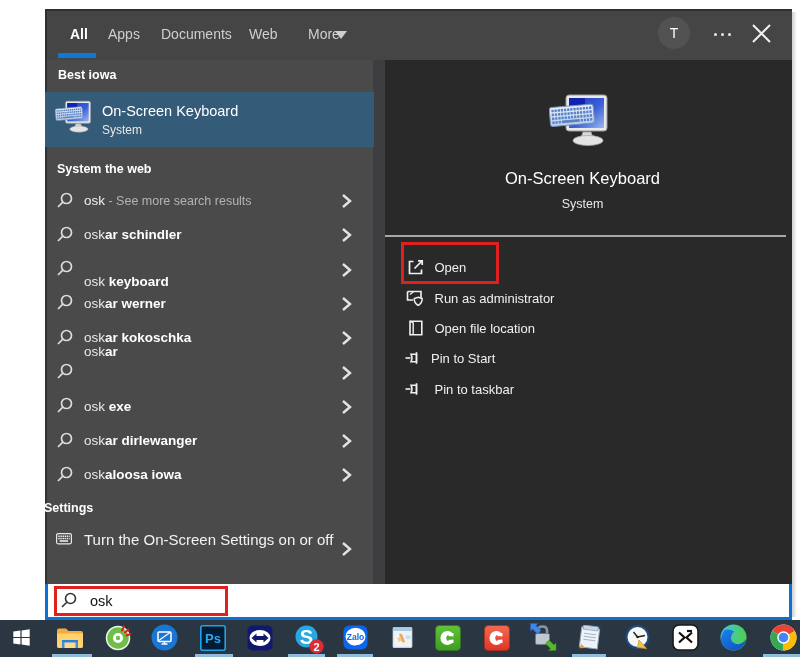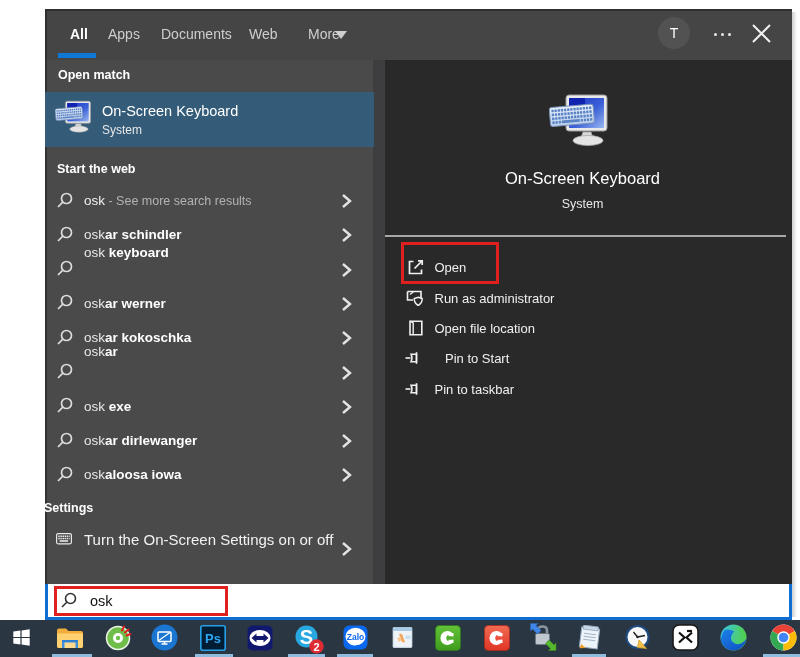--- a/index.html
+++ b/index.html
@@ -43,21 +43,21 @@
   </svg>
 
 <div class="abs" style="left:658px;top:17px;width:32px;height:32px;border-radius:50%;background:#525252;color:#fff;font-size:14px;text-align:center;line-height:32px;">T</div>
 <div class="abs" style="left:713.5px;top:32.5px;width:3px;height:3px;border-radius:50%;background:#e8e8e8;"></div>
 <div class="abs" style="left:720.5px;top:32.5px;width:3px;height:3px;border-radius:50%;background:#e8e8e8;"></div>
 <div class="abs" style="left:727.5px;top:32.5px;width:3px;height:3px;border-radius:50%;background:#e8e8e8;"></div>
 <svg class="abs" style="left:751px;top:23px;" width="21" height="21">
     <path d="M2 2 L19 19 M19 2 L2 19" stroke="#f0f0f0" stroke-width="2" fill="none"></path>
   </svg>
 
-<div class="abs hdr" style="left:58px;top:68px;">Open match</div>
+<div class="abs hdr" style="left:58px;top:68px;">Best iowa</div>
 <div class="abs" style="left:45px;top:92px;width:329px;height:55px;background:#345b77;"></div>
 <div class="abs" id="bmicon" style="left:55px;top:100px;"><svg width="38" height="33" viewBox="0 0 62 52">
 <defs>
 <linearGradient id="scr36" x1="0" y1="0" x2="1" y2="1">
   <stop offset="0" stop-color="#2038c8"></stop>
           <stop offset="0.55" stop-color="#3a5fd8"></stop>
           <stop offset="1" stop-color="#9ab8f0"></stop>
 </linearGradient>
 <linearGradient id="kb36" x1="0" y1="0" x2="0" y2="1">
   <stop offset="0" stop-color="#e8f0fc"></stop>
@@ -120,21 +120,21 @@
             <rect x="34.3" y="25.9" width="2.30" height="2.6" rx="0.4"></rect>
             <rect x="37.4" y="25.9" width="2.30" height="2.6" rx="0.4"></rect>
             <rect x="40.6" y="25.9" width="2.30" height="2.6" rx="0.4"></rect>
           </g>
 </g>
 </g>
 </svg></div>
 <div class="abs" style="left:102px;top:103px;font-size:14.5px;color:#ffffff;">On-Screen Keyboard</div>
 <div class="abs" style="left:102px;top:123px;font-size:12px;color:#e8e8e8;">System</div>
 
-<div class="abs hdr" style="left:57px;top:162px;">Start the web</div>
+<div class="abs hdr" style="left:57px;top:162px;">System the web</div>
 <div id="webrows">
 <svg class="abs" style="left:56px;top:191.5px;" width="17" height="17">
       <circle cx="10.5" cy="6.5" r="5" stroke="#dcdcdc" stroke-width="1.7" fill="none"></circle>
       <line x1="6.8" y1="10.2" x2="2" y2="15" stroke="#dcdcdc" stroke-width="1.7"></line>
     </svg>
 <div class="abs rowtxt" style="left:84px;top:192.7px;"><span style="color:#f0f0f0;">osk</span><span style="color:#b3b3b3;font-size:12.5px;margin-top:12px;"> - See more search results</span></div>
 <svg class="abs" style="left:341px;top:193.0px;" width="11" height="16">
       <path d="M2 2 L9 8 L2 14" stroke="#e3e3e3" stroke-width="2.4" fill="none"></path>
     </svg>
 <svg class="abs" style="left:56px;top:225.8px;" width="17" height="17">
@@ -142,21 +142,21 @@
       <line x1="6.8" y1="10.2" x2="2" y2="15" stroke="#dcdcdc" stroke-width="1.7"></line>
     </svg>
 <div class="abs rowtxt" style="left:84px;top:227.0px;"><span style="color:#e8e8e8;">osk</span><b>ar schindler</b></div>
 <svg class="abs" style="left:341px;top:227.3px;" width="11" height="16">
       <path d="M2 2 L9 8 L2 14" stroke="#e3e3e3" stroke-width="2.4" fill="none"></path>
     </svg>
 <svg class="abs" style="left:56px;top:260.1px;" width="17" height="17">
       <circle cx="10.5" cy="6.5" r="5" stroke="#dcdcdc" stroke-width="1.7" fill="none"></circle>
       <line x1="6.8" y1="10.2" x2="2" y2="15" stroke="#dcdcdc" stroke-width="1.7"></line>
     </svg>
-<div class="abs rowtxt" style="left:84px;top:245px;"><span style="color:#e8e8e8;">osk</span><b> keyboard</b></div>
+<div class="abs rowtxt" style="left:84px;top:274px;"><span style="color:#e8e8e8;">osk</span><b> keyboard</b></div>
 <svg class="abs" style="left:341px;top:261.6px;" width="11" height="16">
       <path d="M2 2 L9 8 L2 14" stroke="#e3e3e3" stroke-width="2.4" fill="none"></path>
     </svg>
 <svg class="abs" style="left:56px;top:294.4px;" width="17" height="17">
       <circle cx="10.5" cy="6.5" r="5" stroke="#dcdcdc" stroke-width="1.7" fill="none"></circle>
       <line x1="6.8" y1="10.2" x2="2" y2="15" stroke="#dcdcdc" stroke-width="1.7"></line>
     </svg>
 <div class="abs rowtxt" style="left:84px;top:295.6px;"><span style="color:#e8e8e8;">osk</span><b>ar werner</b></div>
 <svg class="abs" style="left:341px;top:295.9px;" width="11" height="16">
       <path d="M2 2 L9 8 L2 14" stroke="#e3e3e3" stroke-width="2.4" fill="none"></path>
@@ -326,21 +326,21 @@
 <svg class="abs" style="left:409px;top:320.0px;" width="14" height="16">
       <path d="M1 1.2 H12.8 V14.8 H1 Z" fill="none" stroke="#f0f0f0" stroke-width="1.6"></path>
       <path d="M1 1.2 L4.2 3 V14.8" fill="none" stroke="#f0f0f0" stroke-width="1.4"></path>
     </svg>
 <div class="abs ritem" style="left:434.5px;top:321.0px;">Open file location</div>
 <svg class="abs" style="left:405px;top:351.0px;" width="18" height="14">
       <line x1="0.5" y1="7" x2="5.5" y2="7" stroke="#f0f0f0" stroke-width="1.6"></line>
       <path d="M6 3.2 H11.5 V10.8 H6 C7.2 8.5 7.2 5.5 6 3.2 Z" fill="none" stroke="#f0f0f0" stroke-width="1.5"></path>
       <line x1="11.5" y1="1.2" x2="11.5" y2="12.8" stroke="#f0f0f0" stroke-width="1.6"></line>
     </svg>
-<div class="abs ritem" style="left:445px;top:351.0px;">Pin to Start</div>
+<div class="abs ritem" style="left:431px;top:351.0px;">Pin to Start</div>
 <svg class="abs" style="left:405px;top:381.5px;" width="18" height="14">
       <line x1="0.5" y1="7" x2="5.5" y2="7" stroke="#f0f0f0" stroke-width="1.6"></line>
       <path d="M6 3.2 H11.5 V10.8 H6 C7.2 8.5 7.2 5.5 6 3.2 Z" fill="none" stroke="#f0f0f0" stroke-width="1.5"></path>
       <line x1="11.5" y1="1.2" x2="11.5" y2="12.8" stroke="#f0f0f0" stroke-width="1.6"></line>
     </svg>
 <div class="abs ritem" style="left:434.5px;top:381.5px;">Pin to taskbar</div>
 </div>
 <div class="abs redbox" style="left:401px;top:242px;width:98px;height:42px;"></div>
 
 <div id="tbicons">

